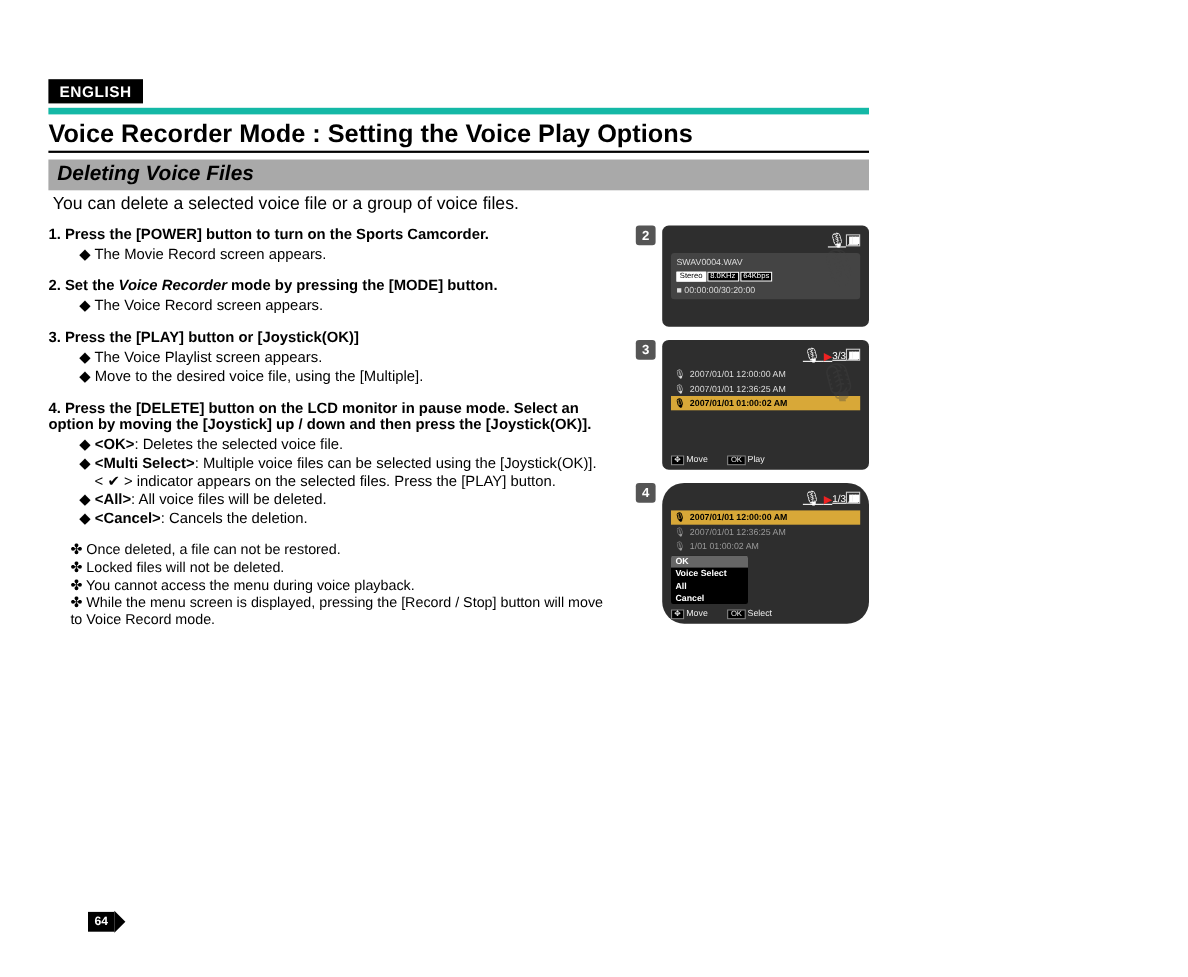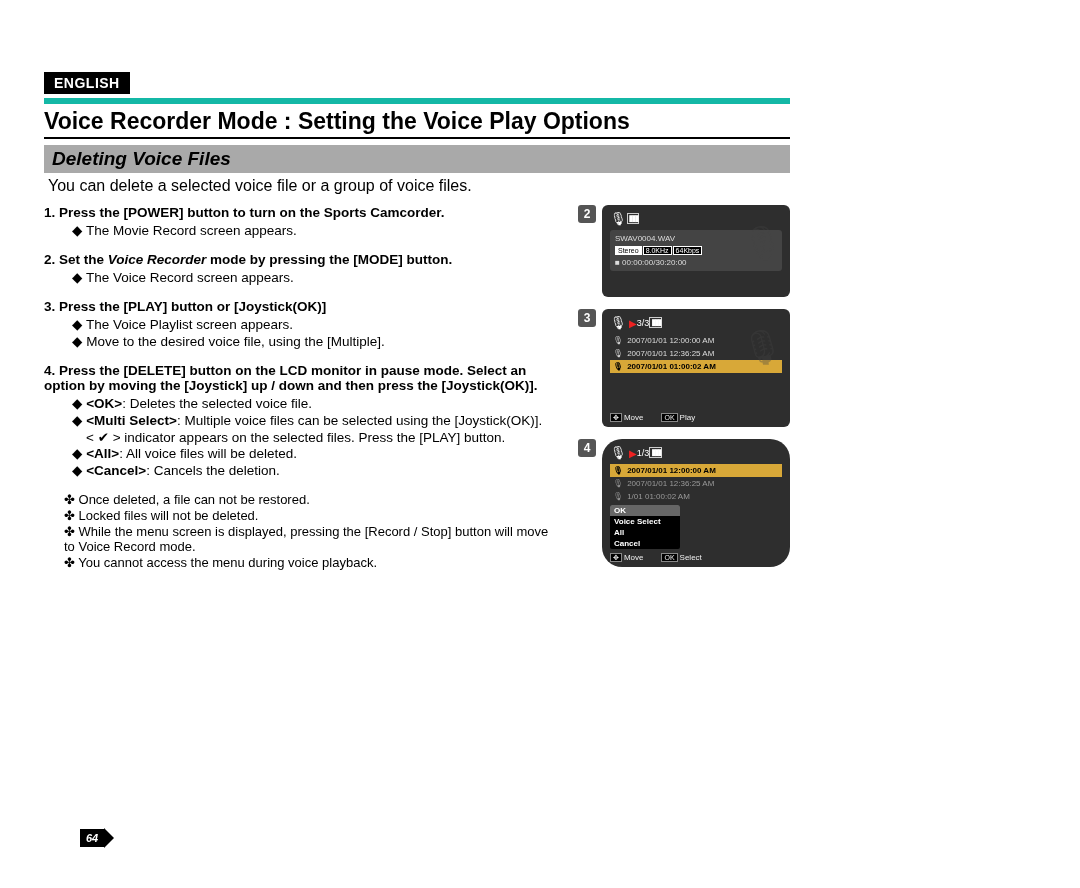--- a/index.html
+++ b/index.html
@@ -101,21 +101,20 @@
   ul.cross > li {
     margin-bottom: 1px;
     font-size: 13px;
   }
   .pagenum-wrap {
     position: absolute;
     left: 80px;
     bottom: 40px;
     display: flex;
     align-items: center;
-    font-style: italic;
   }
   .pagenum-box {
     background: #000;
     color: #fff;
     font-weight: bold;
     font-size: 11px;
     padding: 3px 6px;
   }
   .pagenum-tri {
     width: 0; height: 0;
@@ -146,24 +145,25 @@
     border-radius: 6px;
     color: #ccc;
     font-size: 9px;
     padding: 6px 8px 8px 8px;
     position: relative;
     min-height: 92px;
     box-sizing: border-box;
   }
   .lcd-top {
     display: flex;
-    justify-content: flex-start;
+    justify-content: flex-end;
     align-items: center;
     color: #fff;
     margin-bottom: 4px;
+    text-decoration: underline;
   }
   .mic-icon::before { content: "🎙"; font-size: 13px; color:#fff; }
   .play-icon::before { content: "▶"; font-size:10px; color:#e22; }
   .batt::before { content: "▮▮▮"; letter-spacing:-2px; font-size:9px; }
   .batt-box { border:1px solid #ccc; padding:0 1px; font-size:8px; line-height:8px;}
   .file-area {
     background: #444;
     border-radius: 3px;
     padding: 4px 5px;
     font-size: 8px;
@@ -239,22 +239,22 @@
               <div style="padding-left: 14px;">&lt; ✔ &gt; indicator appears on the selected files. Press the [PLAY] button.</div>
               <li><b>&lt;All&gt;</b>: All voice files will be deleted.</li>
               <li><b>&lt;Cancel&gt;</b>: Cancels the deletion.</li>
             </ul>
           </li>
         </ol>
 
       <ul class="cross" id="notes">
           <li>Once deleted, a file can not be restored.</li>
           <li>Locked files will not be deleted.</li>
+          <li>You cannot access the menu during voice playback.</li>
           <li>While the menu screen is displayed, pressing the [Record / Stop] button will move to Voice Record mode.</li>
-          <li>You cannot access the menu during voice playback.</li>
         </ul>
     </div>
 
     <div class="right-col">
 
       <div class="panel">
         <div class="panel-num">2</div>
         <div class="lcd">
           <div class="lcd-top">
             <span class="mic-icon"></span>

